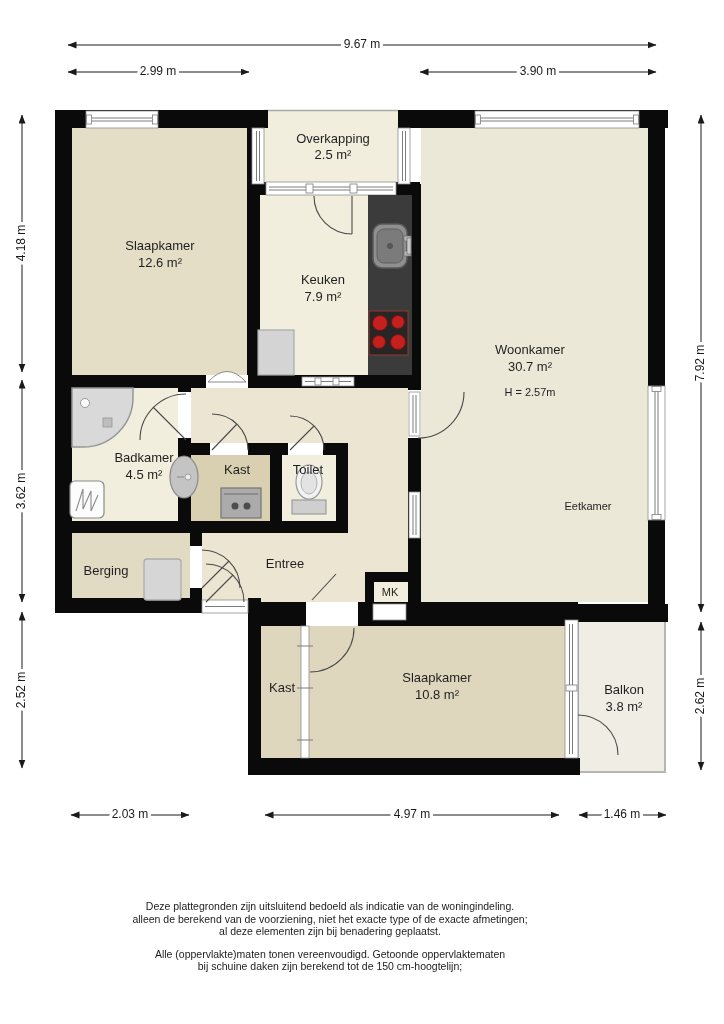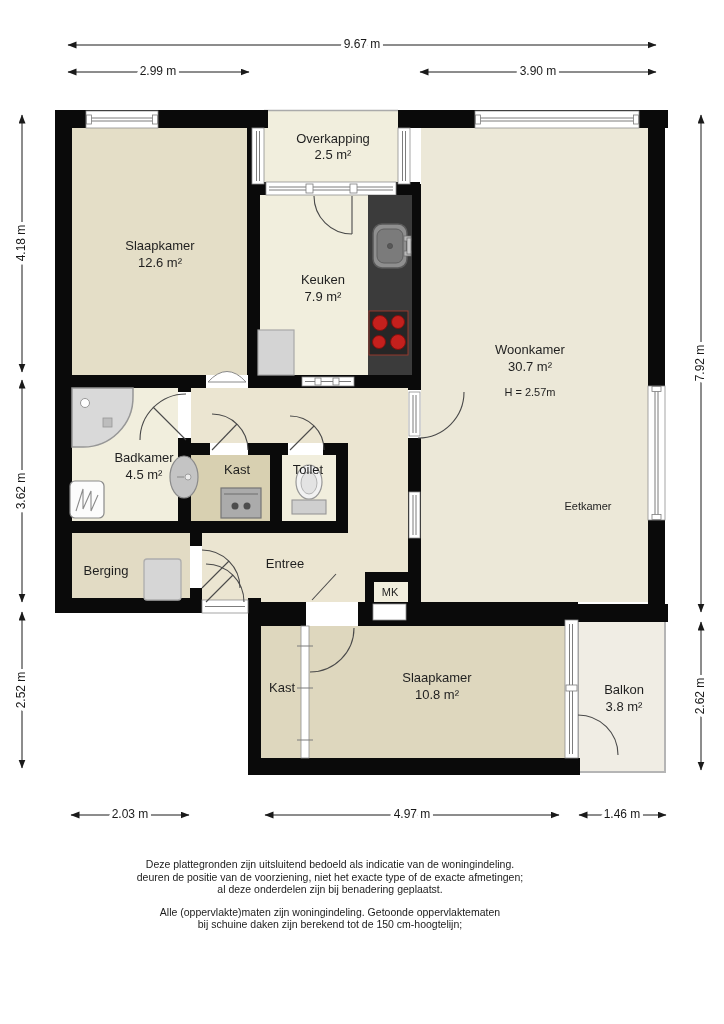--- a/index.html
+++ b/index.html
@@ -11,21 +11,21 @@
   .dimlabel{font-family:"Liberation Sans",sans-serif;font-size:12px;fill:#1a1a1a;text-anchor:middle;
             dominant-baseline:middle;paint-order:stroke;stroke:#ffffff;stroke-width:7px;stroke-linejoin:round;}
   .dimline{stroke:#1a1a1a;stroke-width:1;}
   .wall{fill:#0a0a0a;}
   .gap{fill:#ffffff;}
   .winframe{fill:#ffffff;stroke:#8f8f8f;stroke-width:0.8;}
   .winline{stroke:#7d7d7d;stroke-width:1;}
   .winjamb{fill:#ffffff;stroke:#7d7d7d;stroke-width:0.8;}
   .arc{fill:none;stroke:#4a4a4a;stroke-width:1.1;}
   .leaf{stroke:#4a4a4a;stroke-width:1.1;}
-  #footer{position:absolute;left:0;top:858px;width:660px;text-align:center;color:#1c1c1c;
+  #footer{position:absolute;left:0;top:900px;width:660px;text-align:center;color:#1c1c1c;
           font-size:10.5px;line-height:12.5px;}
   #footer .block{margin-bottom:10px;}
 </style>
 </head>
 <body>
 
 <div id="stage">
 <svg width="724" height="1024" viewBox="0 0 724 1024">
   <defs>
     <marker id="mA" markerWidth="10" markerHeight="8" refX="8.5" refY="3.5" orient="auto-start-reverse" markerUnits="userSpaceOnUse">
@@ -318,21 +318,21 @@
     <g>
       <line class="dimline" x1="579" y1="815" x2="666" y2="815" marker-start="url(#mA)" marker-end="url(#mA)"></line>
       <text class="dimlabel" x="622" y="815">1.46 m</text>
     </g>
   </g>
 </svg>
 
 <div id="footer">
   <div class="block">
     <div>Deze plattegronden zijn uitsluitend bedoeld als indicatie van de woningindeling.</div>
-    <div>deuren de positie van de voorziening, niet het exacte type of de exacte afmetingen;</div>
-    <div>al deze onderdelen zijn bij benadering geplaatst.</div>
+    <div>alleen de berekend van de voorziening, niet het exacte type of de exacte afmetingen;</div>
+    <div>al deze elementen zijn bij benadering geplaatst.</div>
   </div>
   <div class="block">
-    <div>Alle (oppervlakte)maten zijn woningindeling. Getoonde oppervlaktematen</div>
+    <div>Alle (oppervlakte)maten tonen vereenvoudigd. Getoonde oppervlaktematen</div>
     <div>bij schuine daken zijn berekend tot de 150 cm-hoogtelijn;</div>
   </div>
 </div>
 </div>
 
 </body></html>

